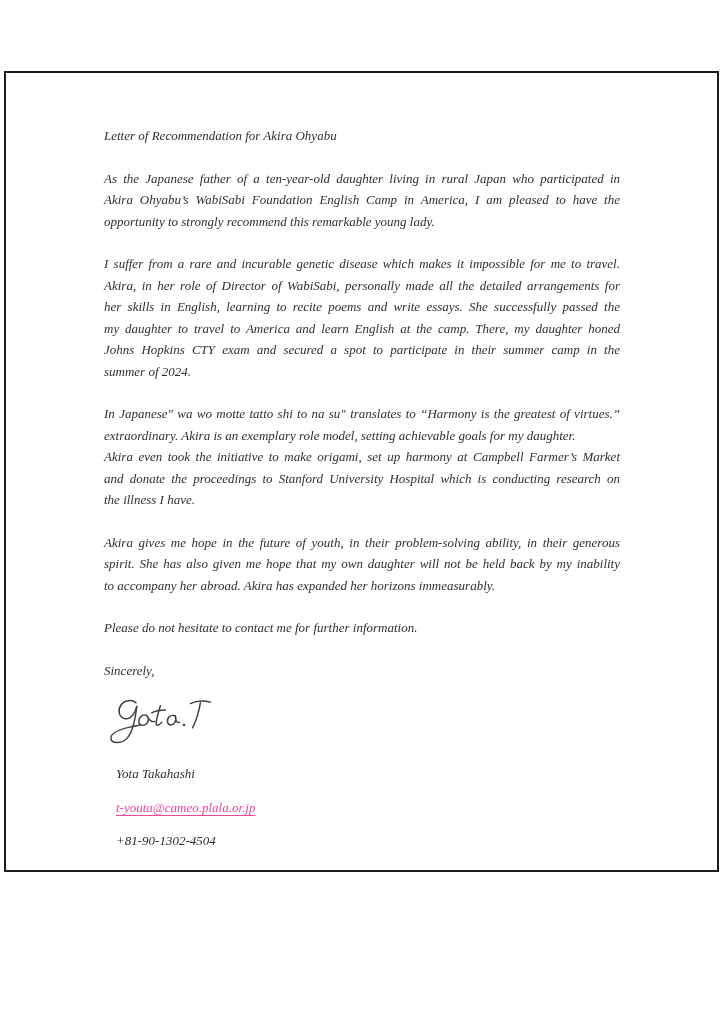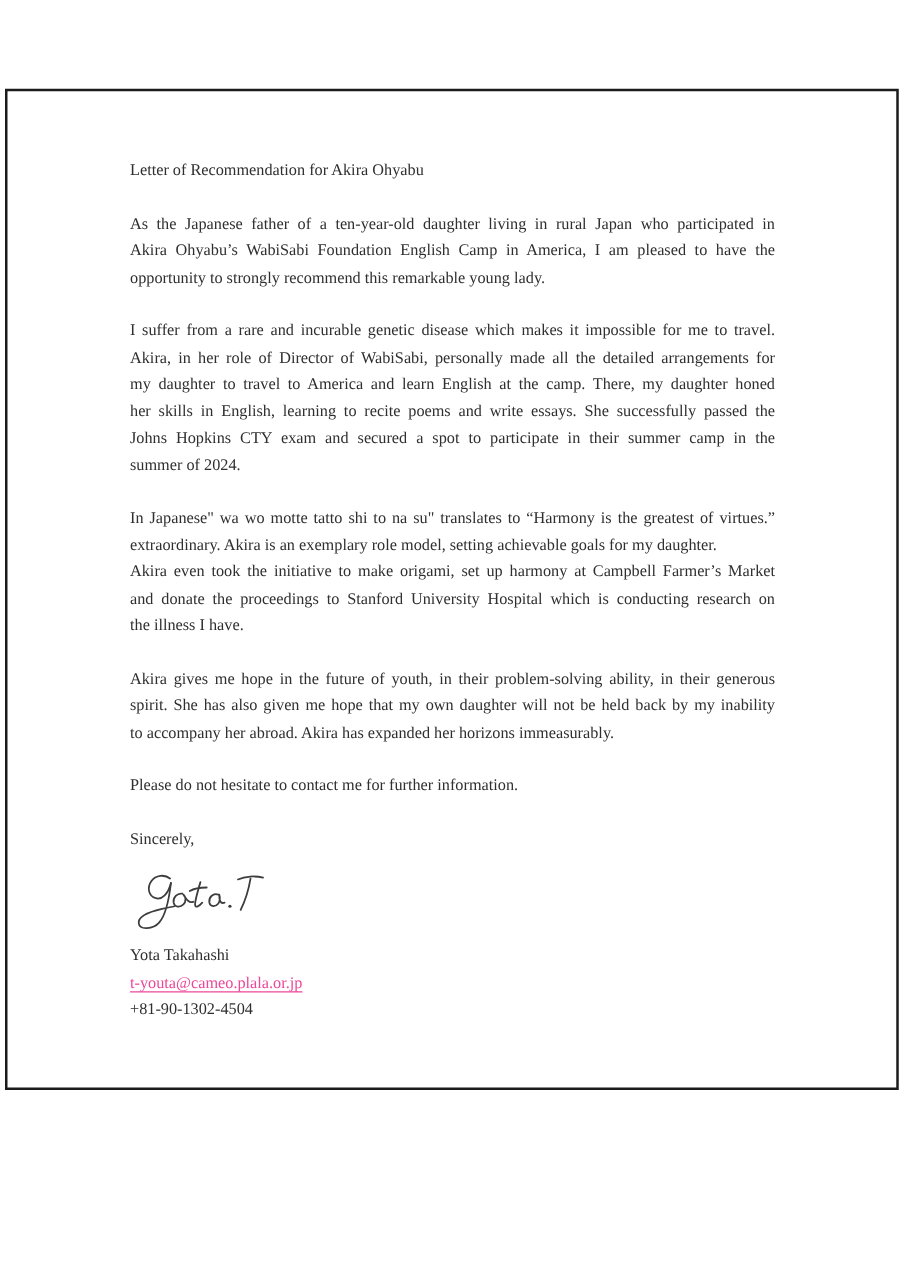--- a/index.html
+++ b/index.html
@@ -26,20 +26,21 @@
     border: 2px solid #1b1b1b;
     background: #ffffff;
   }
   .content {
     box-sizing: border-box;
     width: 100%;
     height: 100%;
     padding: 52px 97px 0 98px;
     font-size: 13px;
     line-height: 21.5px;
+    font-style: italic;
   }
   .title {
     margin: 0;
     font-weight: normal;
     font-size: 13px;
     line-height: 21.5px;
   }
   .para {
     margin: 21px 0 0 0;
   }
@@ -62,21 +63,21 @@
     margin: 8px 0 2px 2px;
     width: 118px;
     height: 62px;
   }
   .signature-wrap svg {
     display: block;
     width: 118px;
     height: 62px;
   }
   .contact-line {
-    margin: 0;
+    margin: 12px;
     line-height: 21.5px;
   }
   .email-link {
     color: #ec4899;
     text-decoration: underline;
     text-underline-offset: 3px;
     cursor: pointer;
   }
 </style>
 </head>
@@ -90,22 +91,22 @@
 
       <div class="para">
           <div class="jline">As the Japanese father of a ten-year-old daughter living in rural Japan who participated in</div>
           <div class="jline">Akira Ohyabu’s WabiSabi Foundation English Camp in America, I am pleased to have the</div>
           <div class="jline last">opportunity to strongly recommend this remarkable young lady.</div>
         </div>
 
       <div class="para">
           <div class="jline">I suffer from a rare and incurable genetic disease which makes it impossible for me to travel.</div>
           <div class="jline">Akira, in her role of Director of WabiSabi, personally made all the detailed arrangements for</div>
+          <div class="jline">her skills in English, learning to recite poems and write essays. She successfully passed the</div>
           <div class="jline">my daughter to travel to America and learn English at the camp. There, my daughter honed</div>
-          <div class="jline">her skills in English, learning to recite poems and write essays. She successfully passed the</div>
           <div class="jline">Johns Hopkins CTY exam and secured a spot to participate in their summer camp in the</div>
           <div class="jline last">summer of 2024.</div>
         </div>
 
       <div class="para">
           <div class="jline">In Japanese" wa wo motte tatto shi to na su" translates to “Harmony is the greatest of virtues.”</div>
           <div class="jline last">extraordinary. Akira is an exemplary role model, setting achievable goals for my daughter.</div>
         </div>
 
       <div class="para no-gap">

